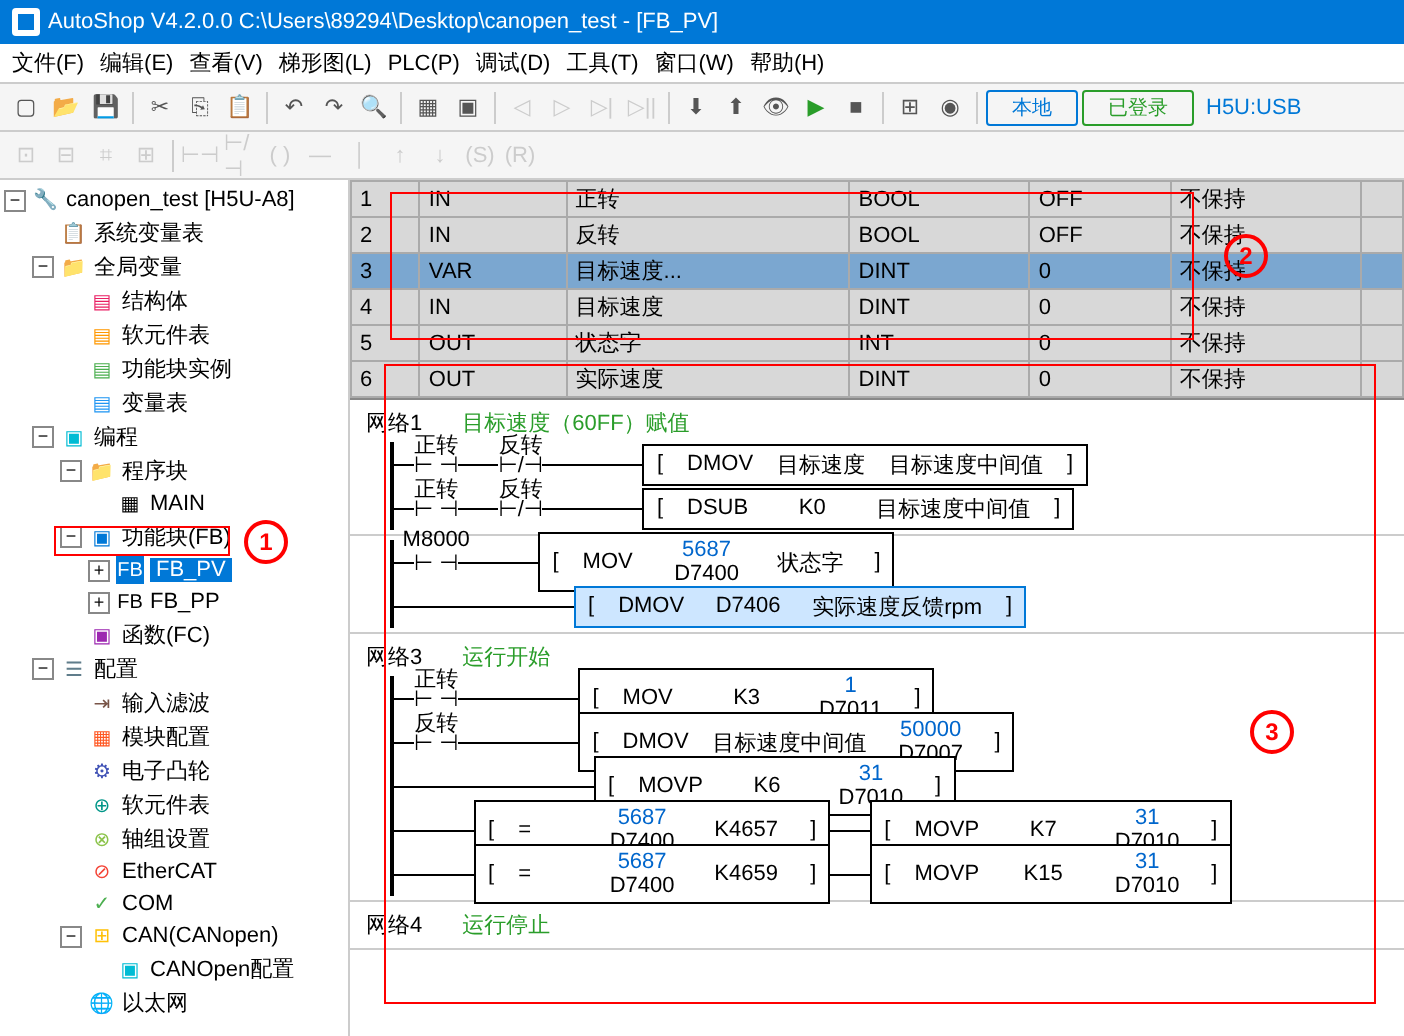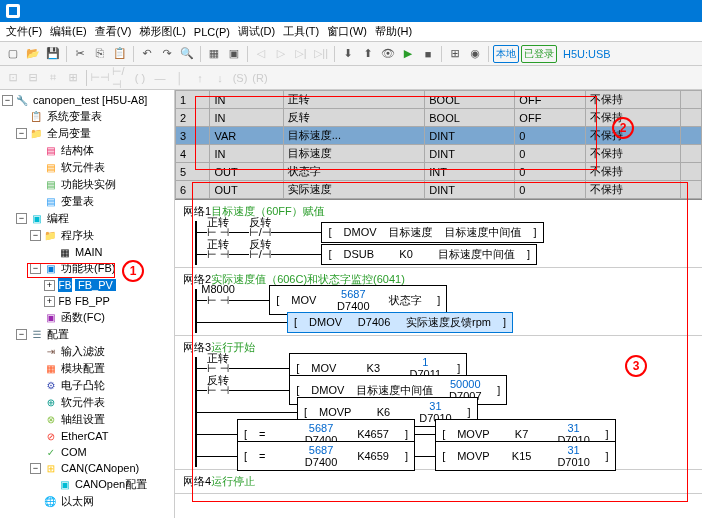--- a/index.html
+++ b/index.html
@@ -5,42 +5,42 @@
 *{margin:0;padding:0;box-sizing:border-box;font-family:"Microsoft YaHei",SimSun,sans-serif;font-size:11px}
 body{background:#f0f0f0;width:702px;height:518px;overflow:hidden;position:relative}
 .titlebar{background:#0078d7;color:#fff;height:22px;display:flex;align-items:center;padding-left:6px}
 .titlebar svg{margin-right:4px}
 .menubar{background:#fff;height:20px;display:flex;align-items:center;padding-left:6px;border-bottom:1px solid #ccc}
 .menubar span{margin-right:8px;cursor:pointer}
 .toolbar{background:#f5f5f5;height:24px;display:flex;align-items:center;padding:0 4px;border-bottom:1px solid #ccc;gap:2px}
 .toolbar .btn{width:18px;height:18px;display:inline-flex;align-items:center;justify-content:center;border:1px solid transparent;cursor:pointer;color:#555}
 .toolbar .sep{width:1px;height:16px;background:#ccc;margin:0 2px}
 .toolbar .disabled{color:#ccc}
-.toolbar .pill{border:1px solid #0078d7;color:#0078d7;padding:1px 2px;border-radius:2px;font-size:10px;cursor:pointer}
+.toolbar .pill{border:1px solid #0078d7;color:#0078d7;padding:1px 12px;border-radius:2px;font-size:10px;cursor:pointer}
 .toolbar .pill.green{border-color:#2a9d2a;color:#2a9d2a}
 .main{display:flex;height:calc(518px - 22px - 20px - 48px)}
 .sidebar{width:175px;background:#fff;border-right:1px solid #ccc;overflow:auto}
 .side-title{background:#e8e8e8;padding:3px 6px;font-weight:bold;border-bottom:1px solid #ccc}
 .tree{padding:2px 0}
 .tree .node{display:flex;align-items:center;padding:1px 0;cursor:pointer;white-space:nowrap}
 .tree .exp{width:11px;height:11px;border:1px solid #888;display:inline-flex;align-items:center;justify-content:center;font-size:9px;line-height:1;margin-right:3px;background:#fff}
 .tree .noexp{width:11px;display:inline-block;margin-right:3px}
 .tree .ico{width:14px;height:14px;margin-right:3px;display:inline-flex;align-items:center;justify-content:center;font-size:10px}
 .tree .sel{background:#cde6ff;border:1px solid #0078d7}
 .content{flex:1;display:flex;flex-direction:column;background:#fff;overflow:hidden}
 .vartable{border-bottom:1px solid #888}
 .vartable table{width:100%;border-collapse:collapse;font-size:10px}
 .vartable th{background:#e0e0e0;border:1px solid #aaa;padding:1px 4px;text-align:left;font-weight:normal}
 .vartable td{border:1px solid #aaa;padding:1px 4px;background:#d8d8d8}
 .vartable .selrow td{background:#7ba7d0}
 .ladder{flex:1;overflow:auto;background:#fff;position:relative;font-family:SimSun,monospace;font-size:10px}
 .net{border-bottom:1px solid #ccc;padding:2px 0}
 .nethdr{padding:2px 8px}
 .nethdr .netnum{color:#000}
-.nethdr .netcom{color:#2a9d2a;}
+.nethdr .netcom{color:#2a9d2a;margin-left:20px}
 .rung{display:flex;align-items:center;height:22px;position:relative}
 .rail{width:2px;background:#000;align-self:stretch;margin-left:20px}
 .wire{height:1px;background:#000;flex:0 0 auto}
 .contact{display:inline-flex;align-items:center;position:relative}
 .contact .lbl{position:absolute;top:-11px;left:50%;transform:translateX(-50%);white-space:nowrap}
 .instr{border:1px solid #000;padding:2px 6px;display:inline-flex;gap:12px;align-items:center;background:#fff;position:relative;min-height:16px}
 .instr.hl{background:#cde6ff;border-color:#0078d7}
 .instr .op{min-width:30px}
 .instr .arg{min-width:40px;text-align:center;position:relative}
 .blue{color:#0066cc}
@@ -48,20 +48,21 @@
 .redbox{position:absolute;border:1.5px solid red;pointer-events:none}
 </style>
 </head>
 <body>
 
 <div class="titlebar">
   <svg width="14" height="14">
       <rect width="14" height="14" fill="#fff" rx="2"></rect>
       <rect x="3" y="3" width="8" height="8" fill="#0078d7"></rect>
     </svg>
+  <span>AutoShop V4.2.0.0  C:\Users\89294\Desktop\canopen_test - [FB_PV]</span>
 </div>
 
 <div class="menubar">
   <span>文件(F)</span>
   <span>编辑(E)</span>
   <span>查看(V)</span>
   <span>梯形图(L)</span>
   <span>PLC(P)</span>
   <span>调试(D)</span>
   <span>工具(T)</span>
@@ -333,21 +334,20 @@
             <span class="wire" style="width:10px"></span>
             <span class="contact"><span class="lbl">正转</span>⊢ ⊣</span>
             <span class="wire" style="width:20px"></span>
             <span class="contact"><span class="lbl">反转</span>⊢/⊣</span>
             <span class="wire" style="width:50px"></span>
             <span class="instr">[<span class="op">DSUB</span><span class="arg">K0</span><span class="arg">目标速度中间值</span>]</span>
           </div>
       </div>
 
       <div class="net">
-        <div class="nethdr"><span class="netnum">网络2</span><span class="netcom">实际速度值（606C)和状态字监控(6041)</span></div>
         <div class="rung">
             <span class="rail"></span>
             <span class="wire" style="width:10px"></span>
             <span class="contact"><span class="lbl">M8000</span>⊢ ⊣</span>
             <span class="wire" style="width:40px"></span>
             <span class="instr">[<span class="op">MOV</span><span class="arg"><span class="blue">5687</span><br><span>D7400</span></span><span class="arg">状态字</span>]</span>
           </div>
         <div class="rung">
             <span class="rail"></span>
             <span class="wire" style="width:90px"></span>

